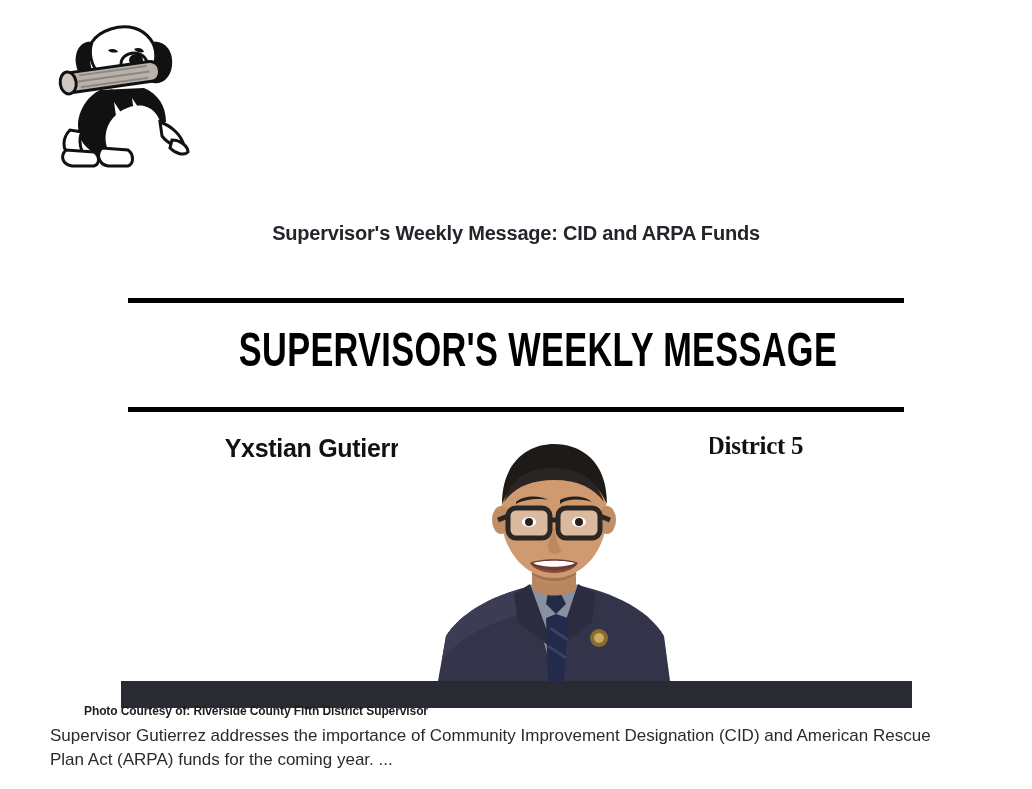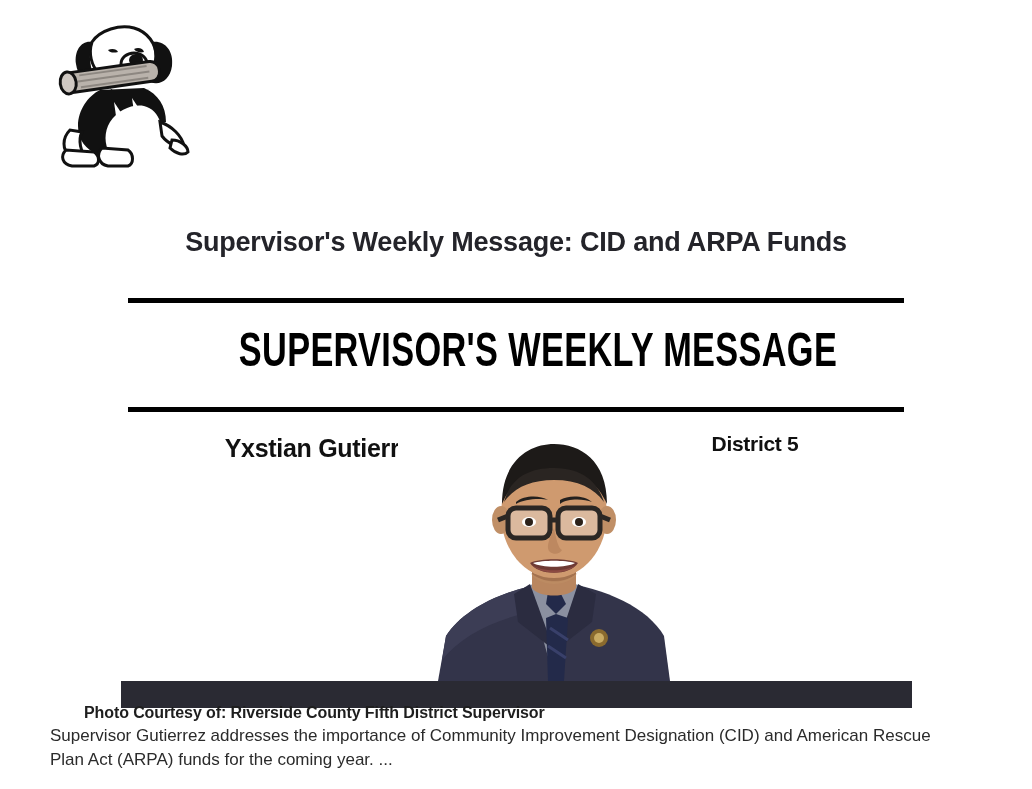--- a/index.html
+++ b/index.html
@@ -44,21 +44,21 @@
     white-space: nowrap;
   }
 
   
   .headline {
     position: absolute;
     left: 0;
     top: 209px;
     width: 1032px;
     text-align: center;
-    font-size: 27px;
+    font-size: 20px;
     font-weight: bold;
     color: #24242a;
     letter-spacing: -0.2px;
   }
 
   
   .article-graphic {
     position: absolute;
     left: 120px;
     top: 296px;
@@ -102,24 +102,25 @@
     font-weight: bold;
     color: #111111;
     letter-spacing: -0.3px;
   }
   .district-label {
     position: absolute;
     left: 490px;
     top: 136px;
     width: 290px;
     text-align: center;
-    font-size: 21px;
+    font-size: 25px;
     font-weight: bold;
     color: #111111;
     letter-spacing: -0.3px;
+    font-family: Liberation Serif, serif;
   }
 
   
   .portrait {
     position: absolute;
     left: 278px;
     top: 136px;
     width: 312px;
     height: 249px;
     overflow: hidden;
@@ -133,21 +134,21 @@
     width: 791px;
     height: 27px;
     background: #2a2a33;
   }
 
   
   .caption {
     position: absolute;
     left: 50px;
     top: 704px;
-    font-size: 16px;
+    font-size: 12px;
     font-weight: bold;
     color: #1e1e1e;
     letter-spacing: -0.1px;
     padding-left: 34px;
   }
   .body-text {
     position: absolute;
     left: 50px;
     top: 724px;
     width: 912px;

